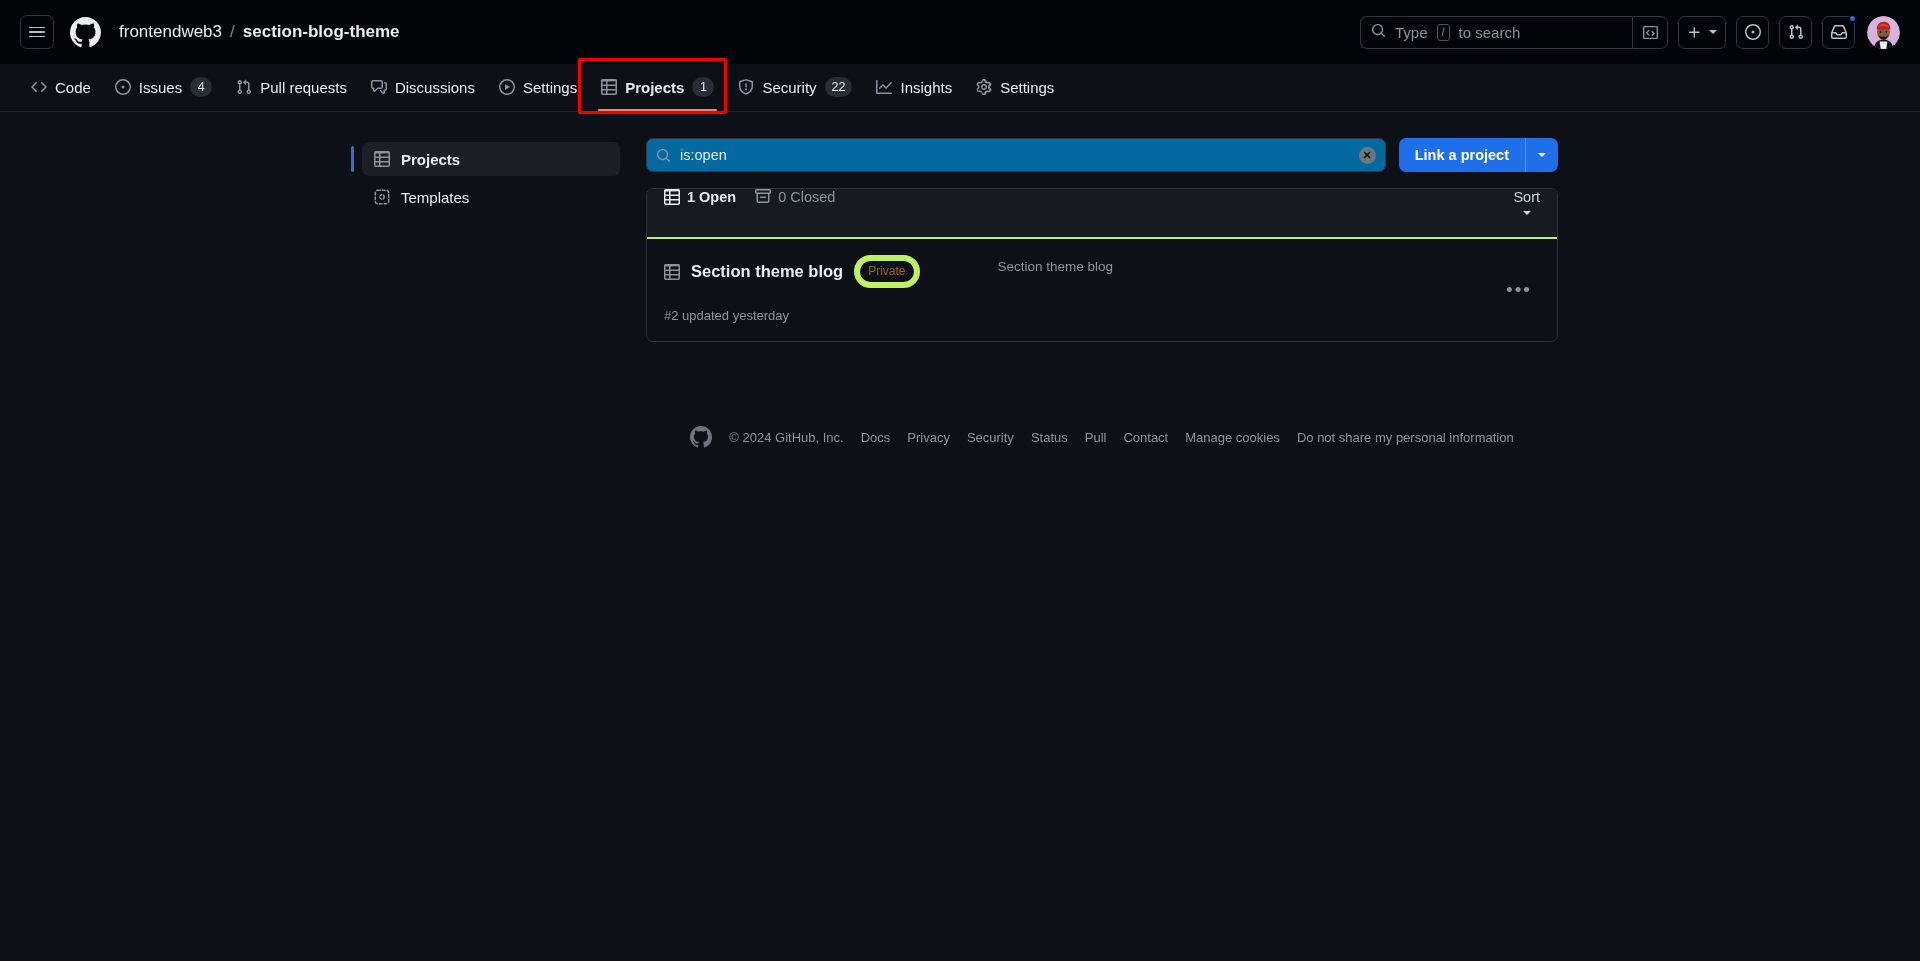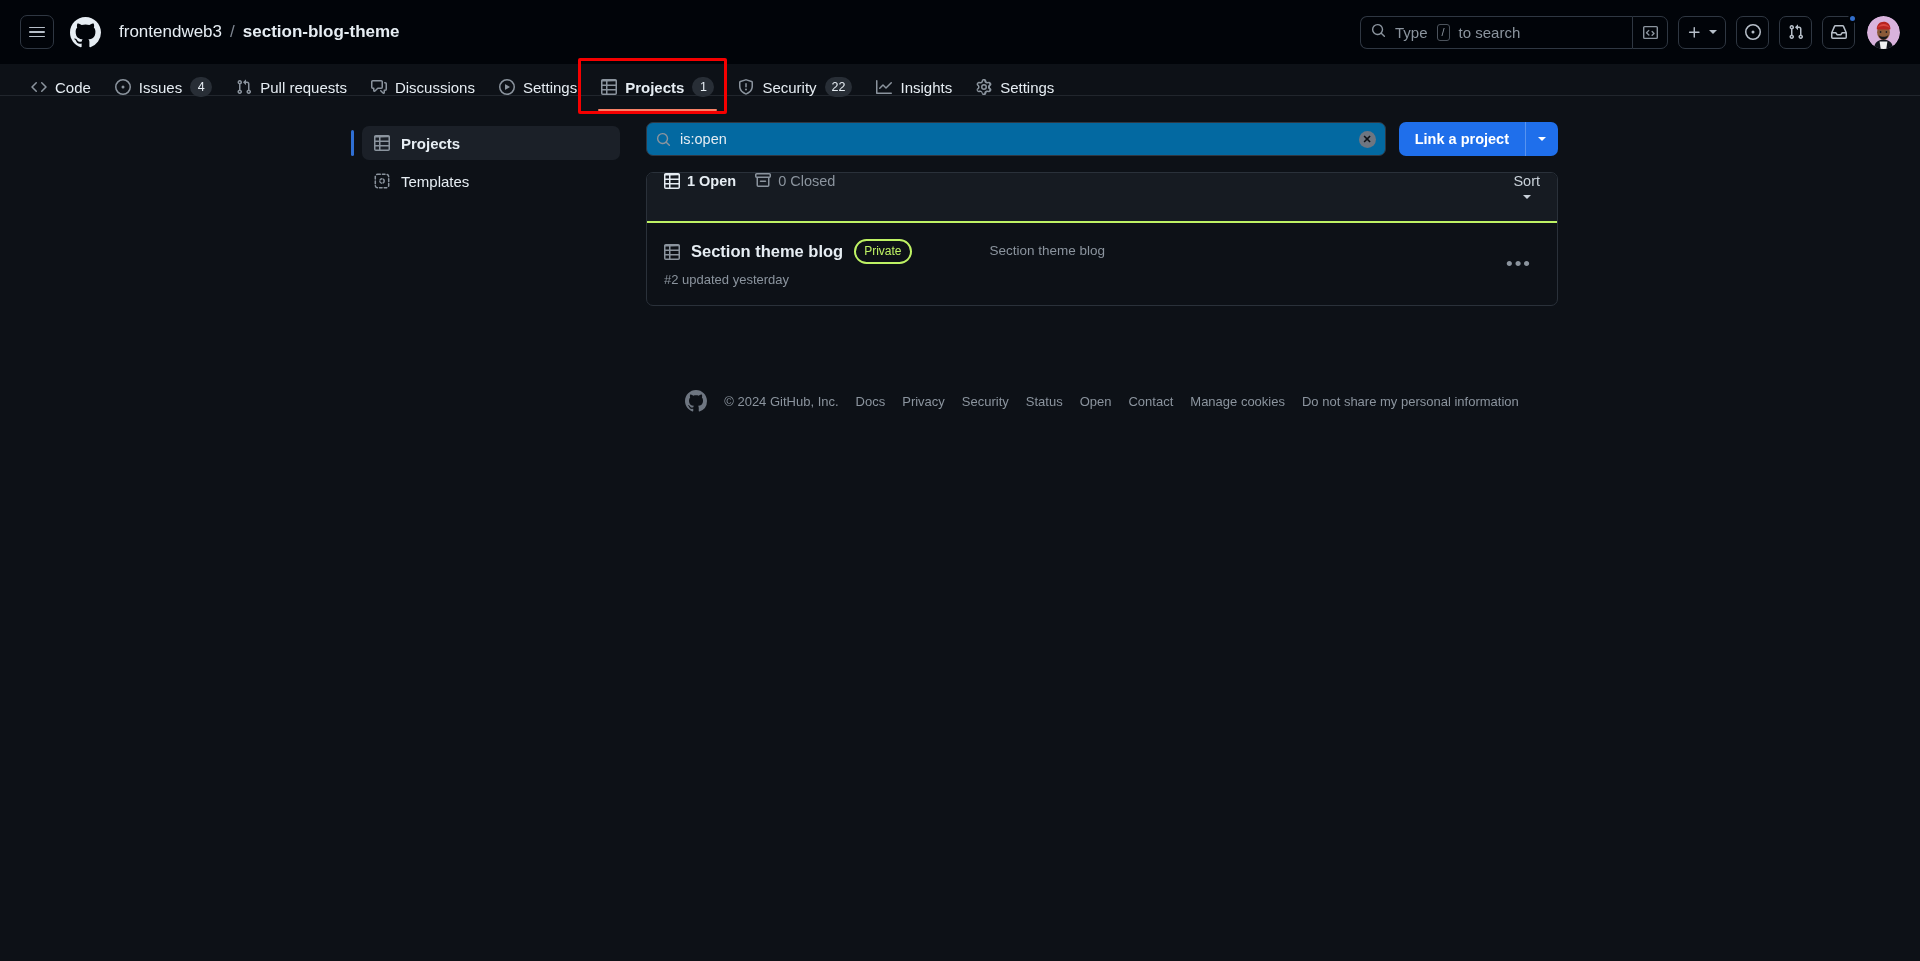--- a/index.html
+++ b/index.html
@@ -144,21 +144,21 @@
     cursor: pointer;
     flex: none;
     margin-left: 2px;
   }
 
   
   .repo-nav-wrap {
     background: #0d1117;
     border-bottom: 1px solid #21262d;
     position: relative;
-    height: 32px;
+    height: 48px;
   }
   .repo-nav {
     display: flex;
     align-items: stretch;
     padding: 0 20px;
     height: 46px;
     gap: 2px;
   }
   .nav-item {
     display: flex;
@@ -370,29 +370,29 @@
     gap: 11px;
   }
   .proj-ico { color: #8b949e; display: flex; align-items: center; }
   .proj-title {
     font-size: 16.5px;
     font-weight: 700;
     color: #e6edf3;
     cursor: pointer;
   }
   .badge-private {
-    border: 2px solid #bef264;
-    color: #bef264;
+    border: 6px solid #bef264;
+    color: #a16207;
     border-radius: 22px;
     font-size: 12px;
     line-height: 1;
     padding: 4px 8px 5px;
   }
   .proj-meta {
-    margin-top: 8px;
+    margin-top: 20px;
     font-size: 13px;
     color: #8b949e;
   }
   .proj-desc {
     margin-left: 78px;
     margin-top: 4px;
     font-size: 13.5px;
     color: #8b949e;
     flex: 1;
   }
@@ -693,20 +693,20 @@
       <span class="fmark">
         <svg width="22" height="22" viewBox="0 0 16 16" fill="currentColor">
             <path d="M8 0C3.58 0 0 3.58 0 8c0 3.54 2.29 6.53 5.47 7.59.4.07.55-.17.55-.38 0-.19-.01-.82-.01-1.49-2.01.37-2.53-.49-2.69-.94-.09-.23-.48-.94-.82-1.13-.28-.15-.68-.52-.01-.53.63-.01 1.08.58 1.23.82.72 1.21 1.87.87 2.33.66.07-.52.28-.87.51-1.07-1.78-.2-3.64-.89-3.64-3.95 0-.87.31-1.59.82-2.15-.08-.2-.36-1.02.08-2.12 0 0 .67-.21 2.2.82.64-.18 1.32-.27 2-.27s1.36.09 2 .27c1.53-1.04 2.2-.82 2.2-.82.44 1.1.16 1.92.08 2.12.51.56.82 1.27.82 2.15 0 3.07-1.87 3.75-3.65 3.95.29.25.54.73.54 1.48 0 1.07-.01 1.93-.01 2.2 0 .21.15.46.55.38A8.013 8.013 0 0 0 16 8c0-4.42-3.58-8-8-8Z"></path>
           </svg>
       </span>
       <span class="copy">© 2024 GitHub, Inc.</span>
       <a>Docs</a>
       <a>Privacy</a>
       <a>Security</a>
       <a>Status</a>
-      <a>Open</a>
+      <a>Pull</a>
       <a>Contact</a>
       <a>Manage cookies</a>
       <a>Do not share my personal information</a>
     </footer>
 
   </section>
 </main>
 
 </body></html>

